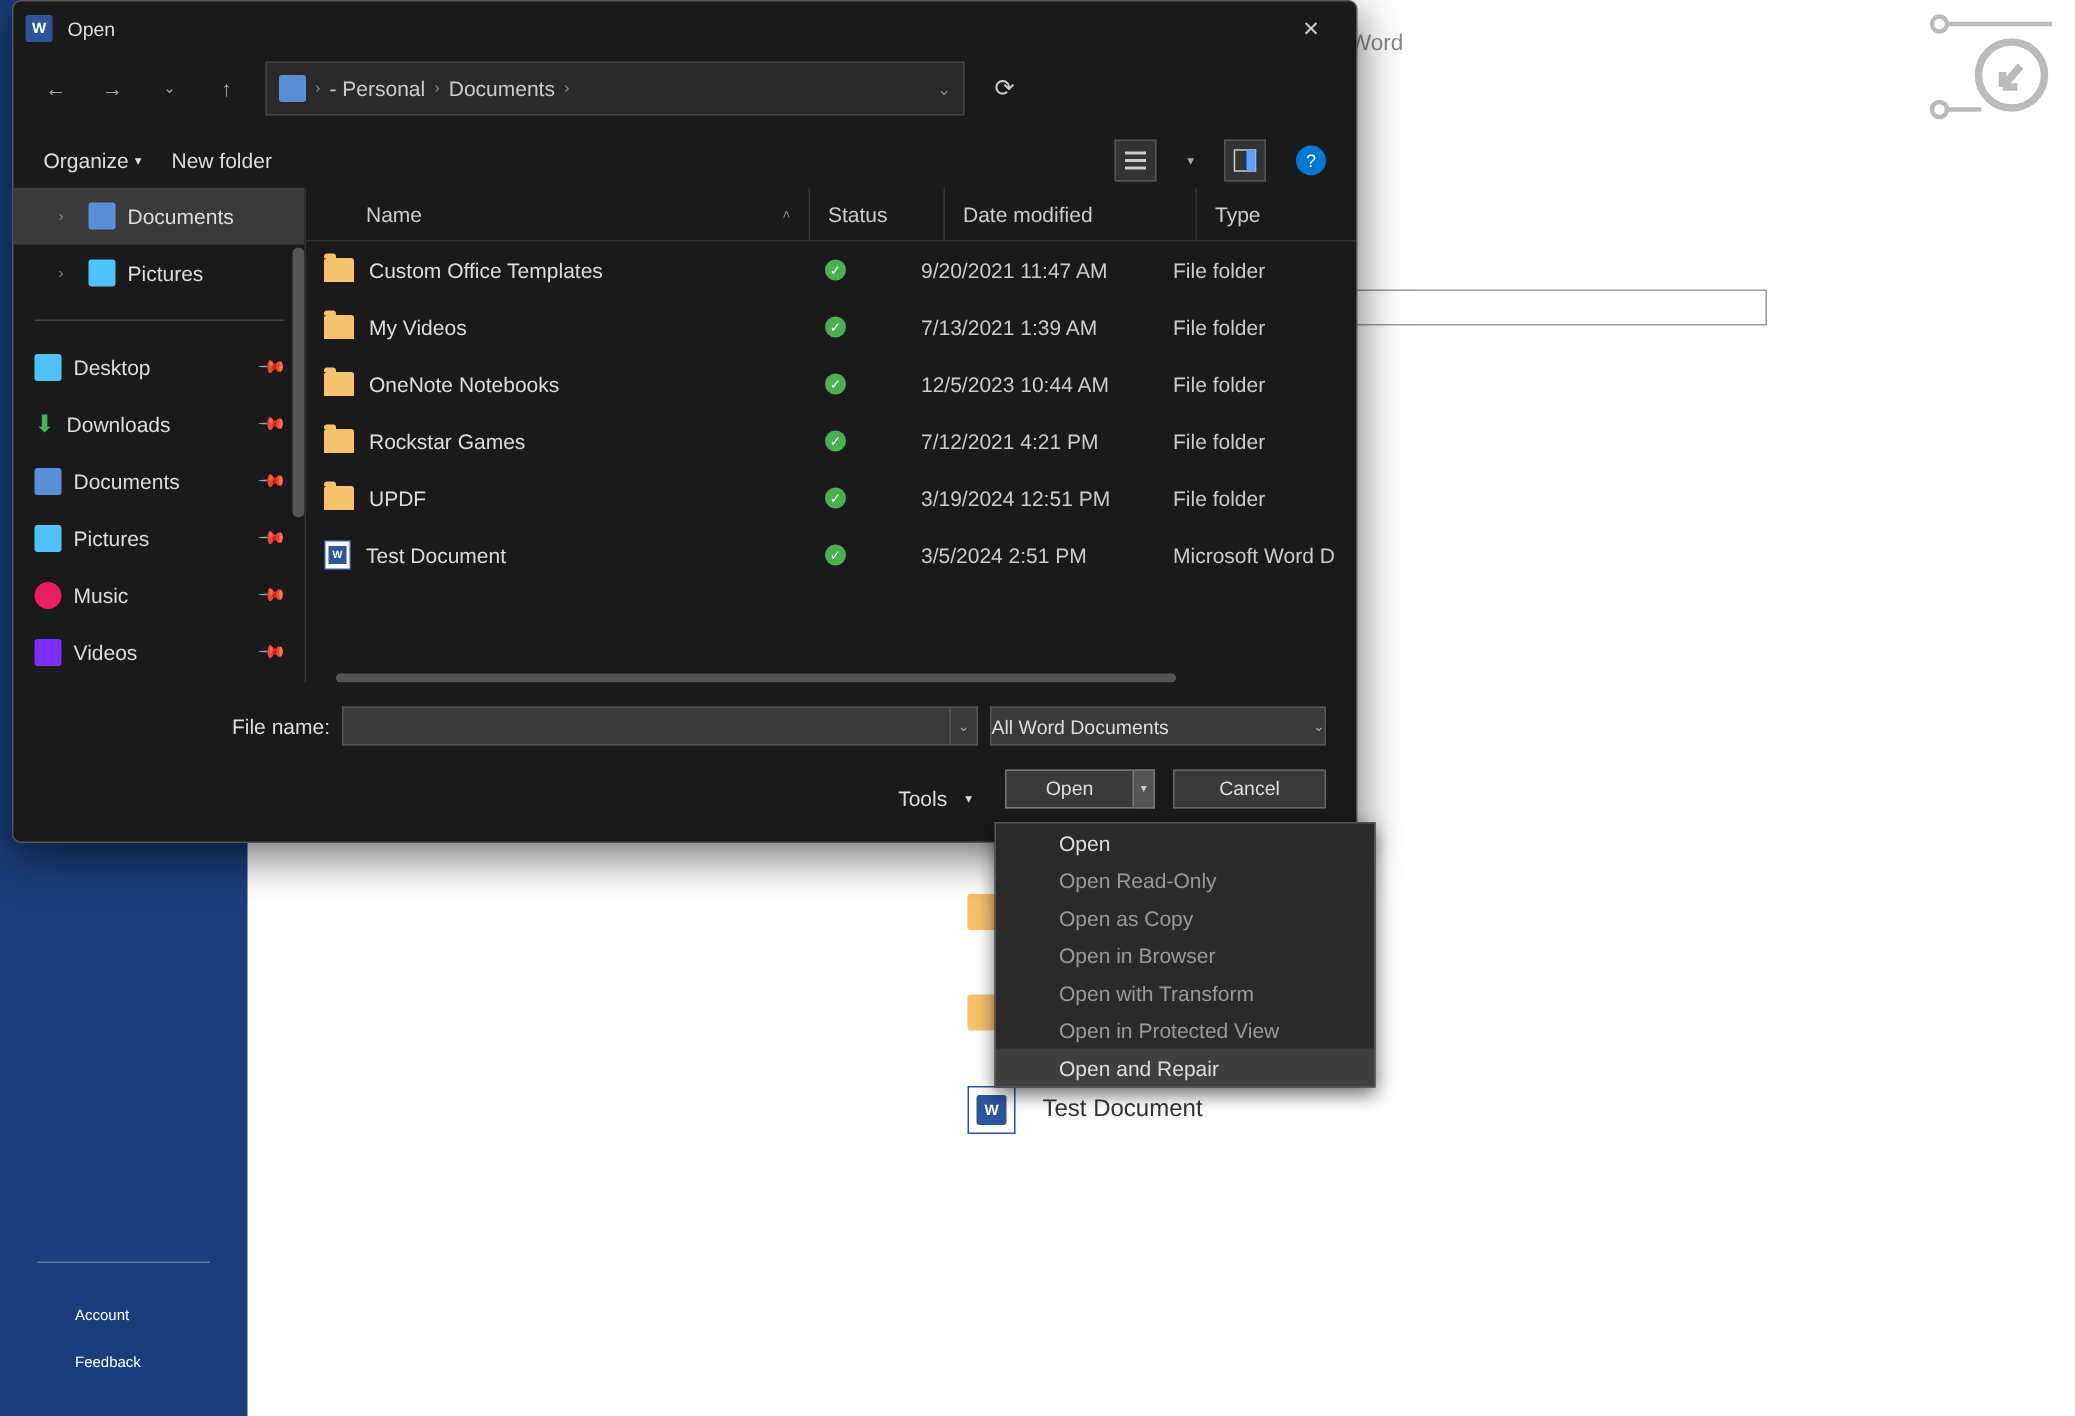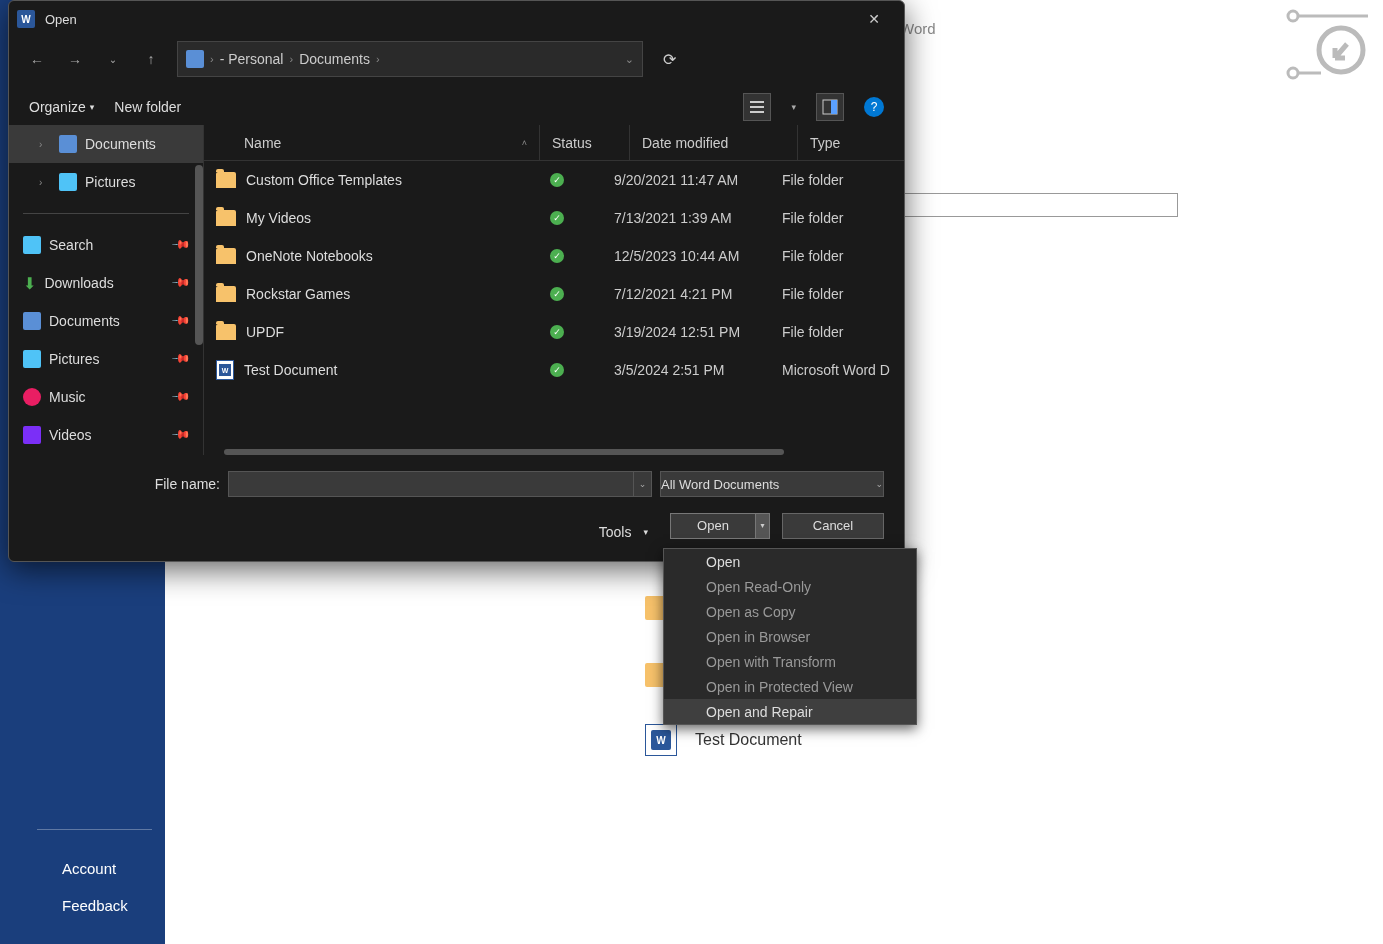--- a/index.html
+++ b/index.html
@@ -1,21 +1,21 @@
 <!DOCTYPE html>
 <html><head>
 <meta charset="utf-8">
 <style>
 * { margin: 0; padding: 0; box-sizing: border-box; font-family: 'Segoe UI', sans-serif; }
 body { background: #f0f0f0; width: 1383px; height: 944px; overflow: hidden; position: relative; }
 
 
 .word-bg { position: absolute; top: 0; left: 0; width: 100%; height: 100%; background: #fff; }
 .word-sidebar { position: absolute; left: 0; top: 0; width: 165px; height: 100%; background: #1a3e7c; }
-.word-sidebar-bottom { position: absolute; bottom: 20px; left: 12px; width: 100%; color: #fff; font-size: 15px; }
+.word-sidebar-bottom { position: absolute; bottom: 20px; left: 0; width: 100%; color: #fff; font-size: 10px; }
 .word-sidebar-hr { border: none; border-top: 1px solid rgba(255,255,255,0.3); margin: 0 25px 20px; }
 .word-sidebar-item { padding: 10px 0 10px 50px; cursor: pointer; }
 .word-title { position: absolute; top: 20px; left: 900px; color: #888; font-size: 15px; }
 .word-search { position: absolute; top: 193px; left: 640px; width: 538px; height: 24px; border: 1px solid #999; background: #fff; }
 .word-folder-peek { position: absolute; left: 645px; width: 24px; height: 24px; background: #f7c26b; border-radius: 2px; }
 .word-doc-row { position: absolute; left: 645px; display: flex; align-items: center; gap: 18px; }
 .word-doc-icon { width: 32px; height: 32px; background: #fff; border: 1px solid #2b579a; display: flex; align-items: center; justify-content: center; }
 .word-doc-icon-inner { width: 20px; height: 20px; background: #2b579a; color: #fff; font-size: 10px; font-weight: bold; display: flex; align-items: center; justify-content: center; border-radius: 2px; }
 .word-doc-text { font-size: 16px; color: #333; }
 .corner-circles { position: absolute; top: 8px; right: 10px; }
@@ -193,21 +193,21 @@
         <span>Documents</span>
       </div>
       <div class="sb-item indent">
         <span class="sb-chev">›</span>
         <div class="sb-icon pics"></div>
         <span>Pictures</span>
       </div>
       <div class="sb-divider"></div>
       <div class="sb-item">
         <div class="sb-icon desktop"></div>
-        <span>Search</span>
+        <span>Desktop</span>
         <span class="sb-pin">📌</span>
       </div>
       <div class="sb-item">
         <span style="color:#4caf50;font-size:16px">⬇</span>
         <span>Downloads</span>
         <span class="sb-pin">📌</span>
       </div>
       <div class="sb-item">
         <div class="sb-icon docs"></div>
         <span>Documents</span>

